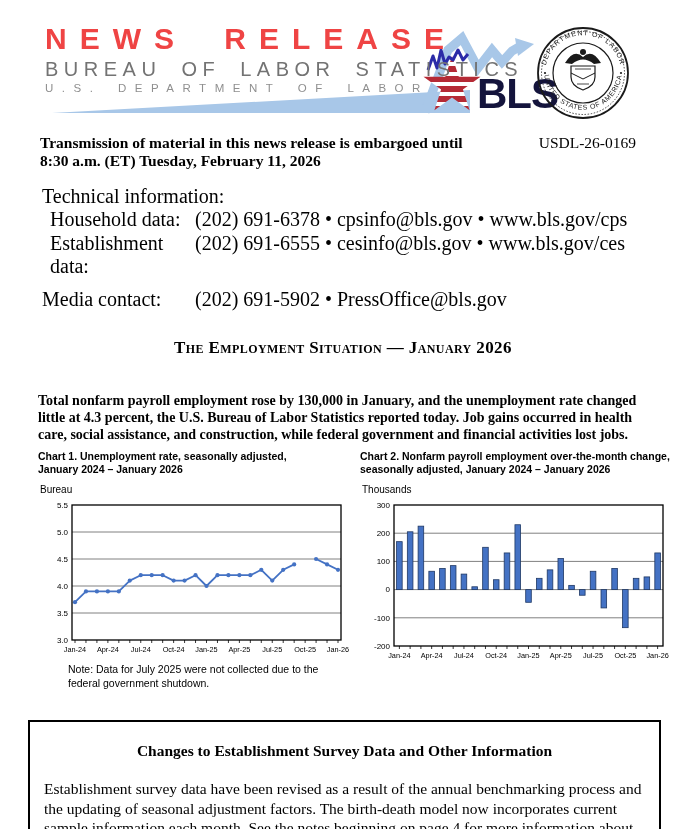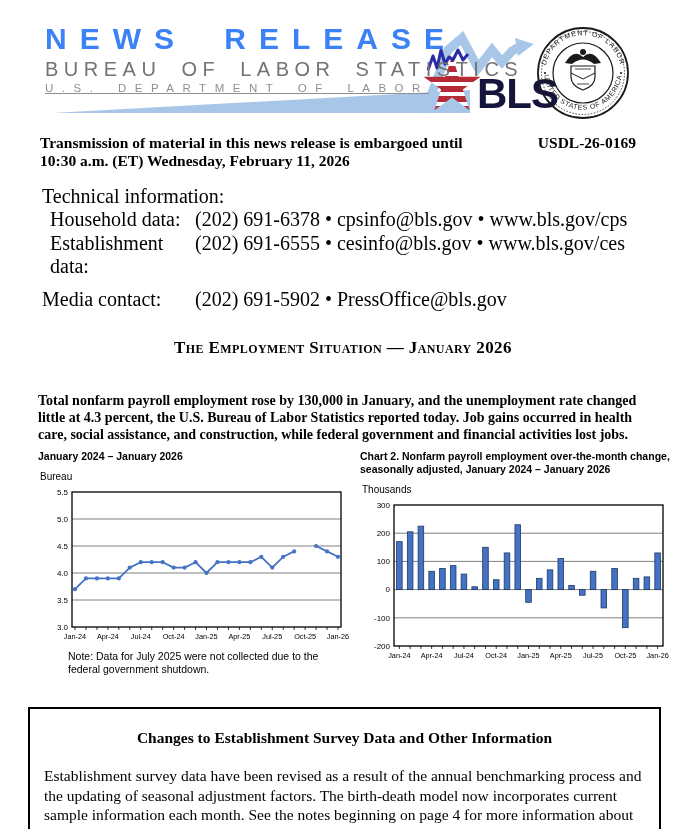--- a/index.html
+++ b/index.html
@@ -2,28 +2,28 @@
 <html><head>
 <meta charset="utf-8">
 <style>
   html,body{margin:0;padding:0;background:#fff;}
   .page{width:686px;height:829px;position:relative;background:#fff;color:#000;
         font-family:"Liberation Serif",serif;overflow:hidden;}
   
   .masthead{position:relative;height:122px;}
   .masthead-art{position:absolute;left:0;top:0;width:686px;height:122px;}
   .mast-text{position:absolute;left:45px;top:24px;font-family:"Liberation Sans",sans-serif;}
-  .mast-title{font-size:30px;font-weight:bold;color:#3b82f6;letter-spacing:13px;word-spacing:16px;line-height:1;}
+  .mast-title{font-size:30px;font-weight:bold;color:#ef4444;letter-spacing:13px;word-spacing:16px;line-height:1;}
   .mast-sub{font-size:20px;color:#737373;letter-spacing:5.5px;word-spacing:9px;margin-top:5px;line-height:1;}
-  .mast-dept{font-size:11.5px;color:#8f8f8f;letter-spacing:8.5px;word-spacing:5px;margin-top:4px;line-height:1;text-decoration:underline;}
+  .mast-dept{font-size:11.5px;color:#8f8f8f;letter-spacing:8.5px;word-spacing:5px;margin-top:4px;line-height:1;}
   
   .embargo-row{display:flex;justify-content:space-between;align-items:flex-start;
                padding:12px 50px 0 40px;font-size:15.5px;}
   .embargo{font-weight:bold;line-height:1.18;}
-  .usdl{font-weight:bold;text-align:center;}
+  .usdl{font-weight:normal;text-align:center;}
   
   .contacts{padding:14px 40px 0 42px;font-size:20px;line-height:1.18;}
   .c-row{display:flex;}
   .c-label{width:153px;flex:none;}
   .c-row.indent .c-label{padding-left:8px;width:145px;}
   .media-row{margin-top:9px;}
   
   .headline{margin-top:26px;text-align:center;font-weight:bold;font-size:17px;
             font-variant:small-caps;letter-spacing:.4px;}
   .summary{margin:34px 40px 0 38px;font-size:14px;line-height:1.24;font-weight:bold;}
@@ -96,21 +96,21 @@
     <div class="mast-text">
       <div class="mast-title">NEWS RELEASE</div>
       <div class="mast-sub">BUREAU OF LABOR STATISTICS</div>
       <div class="mast-dept">U.S. DEPARTMENT OF LABOR</div>
     </div>
   </header>
 
   <div class="embargo-row">
     <div class="embargo">
       <div>Transmission of material in this news release is embargoed until</div>
-      <div>10:30 a.m. (ET) Wednesday, February 11, 2026</div>
+      <div>8:30 a.m. (ET) Tuesday, February 11, 2026</div>
     </div>
     <div class="usdl">USDL-26-0169</div>
   </div>
 
   <div class="contacts">
     <div class="c-row">
       <span>Technical information:</span>
     </div>
     <div class="c-row indent">
       <span class="c-label">Household data:</span>
@@ -125,20 +125,21 @@
       <span>(202) 691-5902  •  PressOffice@bls.gov</span>
     </div>
   </div>
 
   <div class="headline">The Employment Situation — January 2026</div>
   <p class="summary"><span>Total </span><b>nonfarm payroll employment</b><span> rose by 130,000 in January, and the </span><b>unemployment rate</b><span> changed little at 4.3 percent, the U.S. Bureau of Labor Statistics reported today. Job gains occurred in health care, social assistance, and construction, while federal government and financial activities lost jobs.</span></p>
 
   <div class="charts-row">
     <div class="chart">
       <div class="chart-title">
+        <div>Chart 1. Unemployment rate, seasonally adjusted,</div>
         <div>January 2024 – January 2026</div>
       </div>
       <div class="chart-unit">Bureau</div>
       <svg class="plot" viewBox="0 0 316 164" width="316" height="164">
           <text x="30" y="143.8" text-anchor="end" font-size="8" fill="#000">3.0</text>
           <line x1="34" y1="114" x2="303" y2="114" stroke="#808080" stroke-width="1"></line>
           <text x="30" y="116.8" text-anchor="end" font-size="8" fill="#000">3.5</text>
           <line x1="34" y1="87" x2="303" y2="87" stroke="#808080" stroke-width="1"></line>
           <text x="30" y="89.8" text-anchor="end" font-size="8" fill="#000">4.0</text>
           <line x1="34" y1="60" x2="303" y2="60" stroke="#808080" stroke-width="1"></line>

